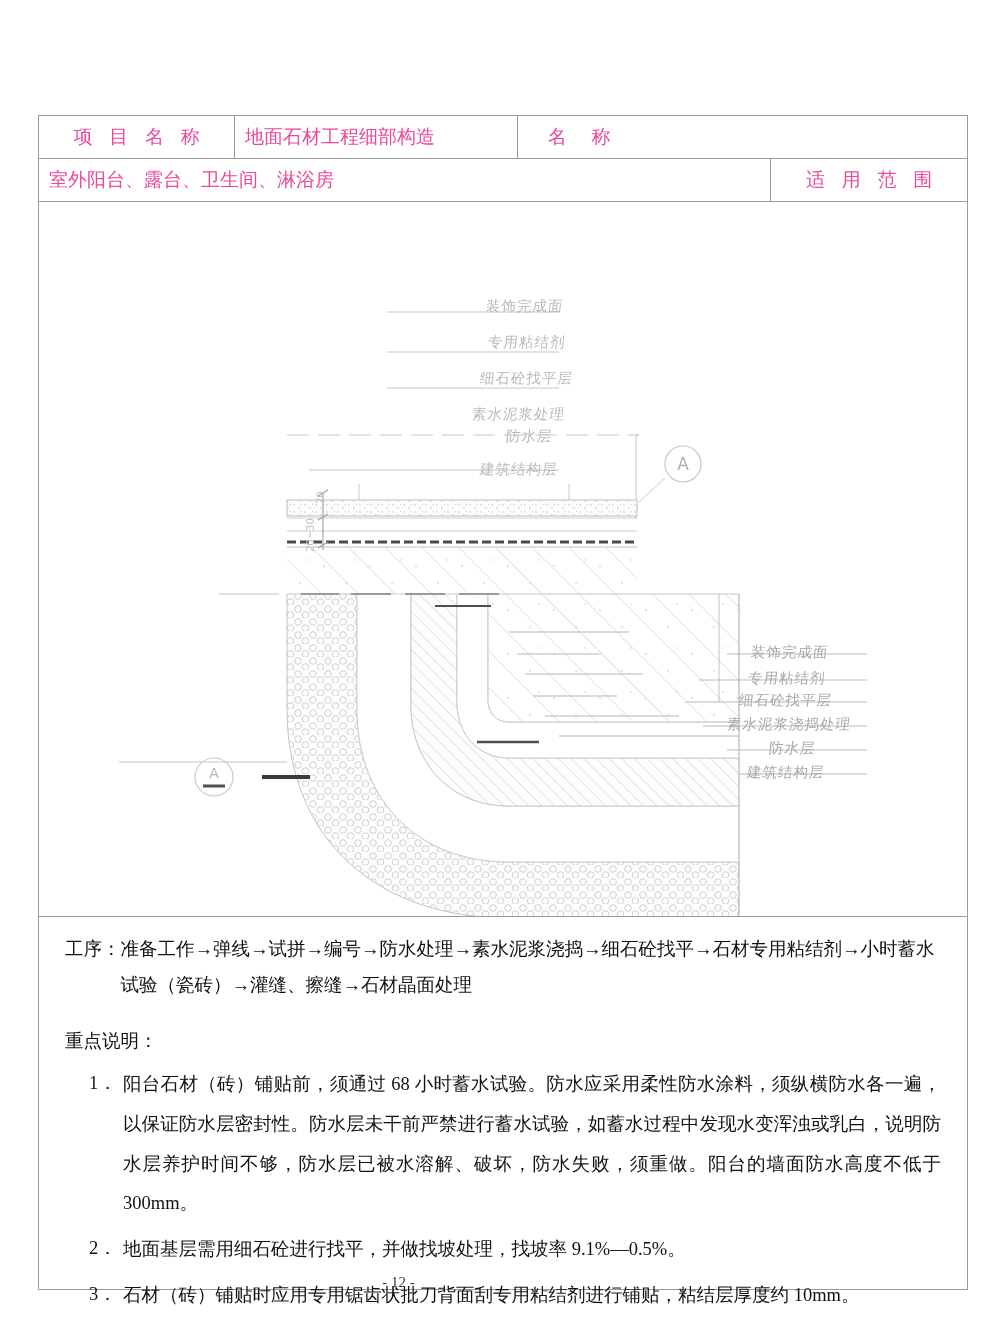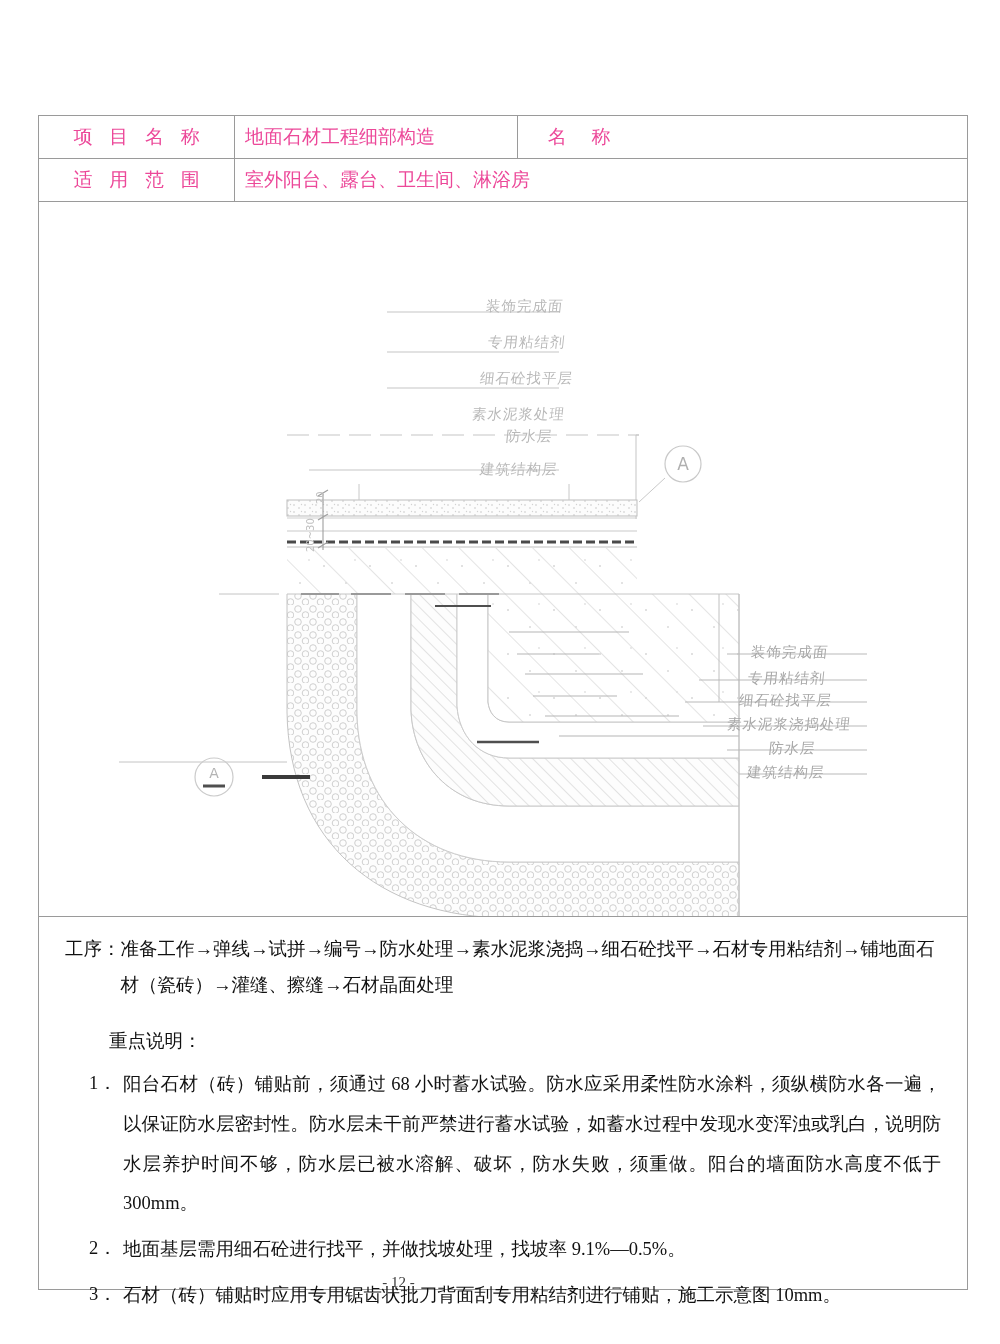--- a/index.html
+++ b/index.html
@@ -98,21 +98,21 @@
     font-size: 18.5px;
     line-height: 1.95;
     color: #111;
   }
   .proc {
     display: flex;
     margin-bottom: 20px;
   }
   .proc-label { white-space: nowrap; }
   .proc-body { flex: 1; }
-  .key-title { margin-top: 6px; margin-bottom: 2px; margin-left: 44px; }
+  .key-title { margin-top: 6px; margin-bottom: 2px; }
   .note-item {
     display: flex;
     margin-left: 24px;
     margin-top: 6px;
   }
   .note-num {
     width: 34px;
     flex: none;
     text-align: left;
   }
@@ -140,22 +140,22 @@
 
   <div class="sheet">
 
     <div class="hdr-row">
       <div class="hdr-cell lbl-cell">项 目 名 称</div>
       <div class="hdr-cell val-cell-1">地面石材工程细部构造</div>
       <div class="hdr-cell name-lbl">名    称</div>
     </div>
 
     <div class="hdr-row">
+      <div class="hdr-cell val-wide">室外阳台、露台、卫生间、淋浴房</div>
       <div class="hdr-cell lbl-cell">适 用 范 围</div>
-      <div class="hdr-cell val-wide">室外阳台、露台、卫生间、淋浴房</div>
     </div>
 
     <div class="diagram">
 
       <svg width="930" height="715" viewBox="0 0 930 715">
         <defs>
 
           <pattern id="hatch" width="26" height="26" patternUnits="userSpaceOnUse" patternTransform="rotate(-45)">
             <rect width="26" height="26" fill="#ffffff"></rect>
             <line x1="0" y1="0" x2="0" y2="26" stroke="#c9c9c9" stroke-width="1"></line>
@@ -328,36 +328,36 @@
       <div class="cadtext r" style="left:708px; top:561px;">建筑结构层</div>
 
       <div class="vdim" style="left:266px; top:350px;">20~30</div>
       <div class="vdim" style="left:276px; top:302px;">20</div>
     </div>
 
     <div class="notes">
 
       <div class="proc">
         <div class="proc-label">工序：</div>
-        <div class="proc-body">准备工作→弹线→试拼→编号→防水处理→素水泥浆浇捣→细石砼找平→石材专用粘结剂→铺地面石材（瓷砖）→灌缝、擦缝→石材晶面处理</div>
+        <div class="proc-body">准备工作→弹线→试拼→编号→防水处理→素水泥浆浇捣→细石砼找平→石材专用粘结剂→小时蓄水试验（瓷砖）→灌缝、擦缝→石材晶面处理</div>
       </div>
 
       <div class="key-title">重点说明：</div>
 
       <div class="note-item">
         <div class="note-num">1．</div>
         <div class="note-text">阳台石材（砖）铺贴前，须通过 68 小时蓄水试验。防水应采用柔性防水涂料，须纵横防水各一遍，以保证防水层密封性。防水层未干前严禁进行蓄水试验，如蓄水过程中发现水变浑浊或乳白，说明防水层养护时间不够，防水层已被水溶解、破坏，防水失败，须重做。阳台的墙面防水高度不低于 300mm。</div>
       </div>
 
       <div class="note-item">
         <div class="note-num">2．</div>
         <div class="note-text">地面基层需用细石砼进行找平，并做找坡处理，找坡率 9.1%—0.5%。</div>
       </div>
 
       <div class="note-item">
         <div class="note-num">3．</div>
-        <div class="note-text">石材（砖）铺贴时应用专用锯齿状批刀背面刮专用粘结剂进行铺贴，施工示意图 10mm。</div>
+        <div class="note-text">石材（砖）铺贴时应用专用锯齿状批刀背面刮专用粘结剂进行铺贴，粘结层厚度约 10mm。</div>
       </div>
     </div>
   </div>
 
   <div class="footer">- 12 -</div>
 </div>
 
 </body></html>

